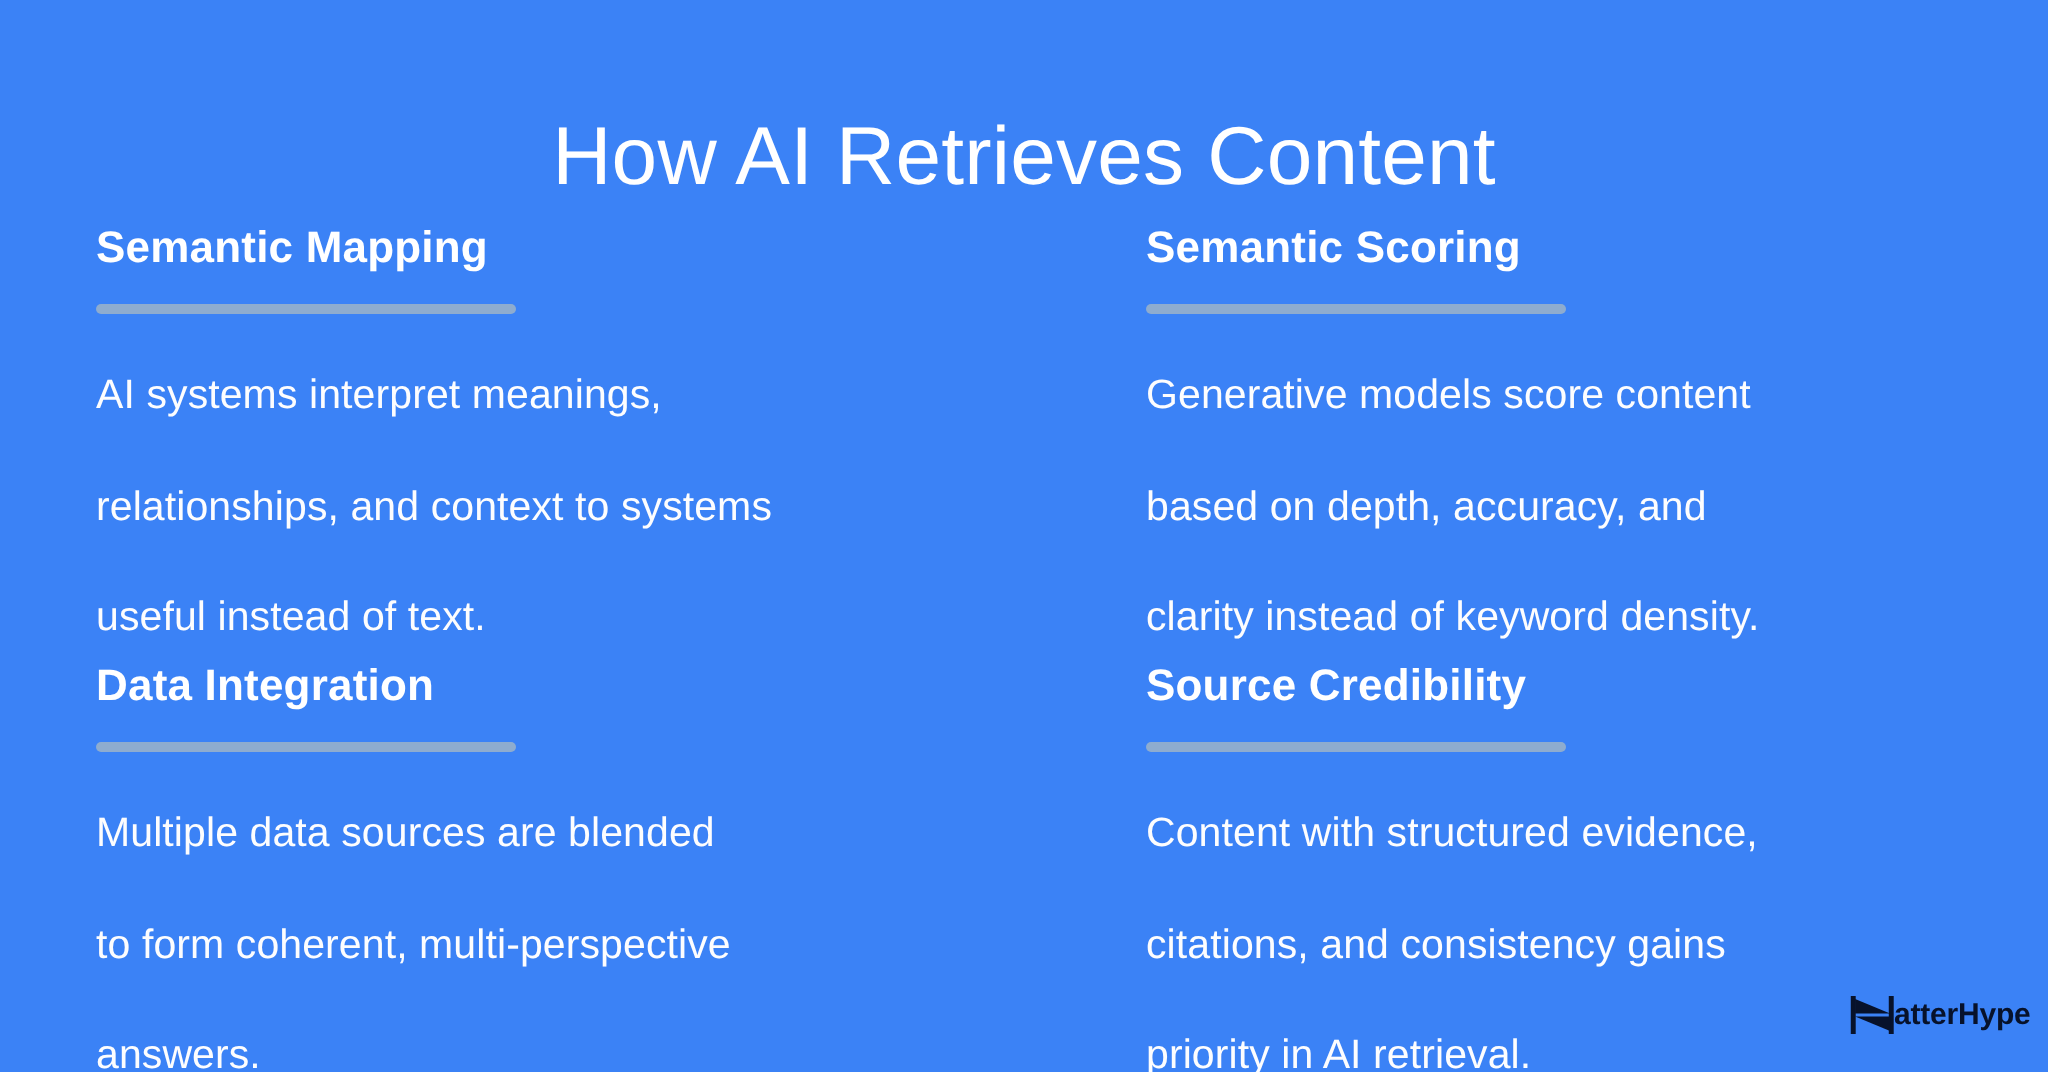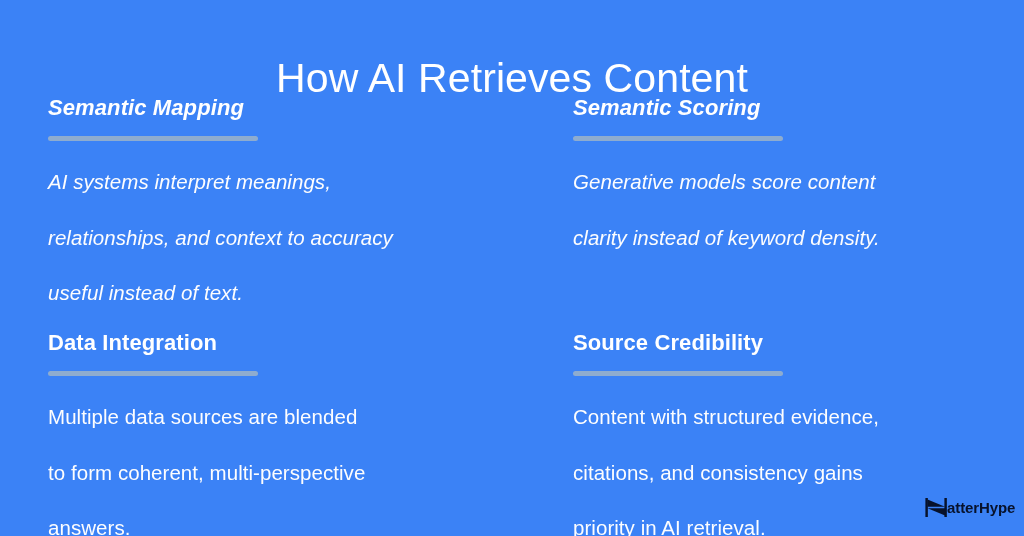--- a/index.html
+++ b/index.html
@@ -28,21 +28,21 @@
     letter-spacing: 0.1px;
     line-height: 48px;
     white-space: nowrap;
   }
   .card {
     position: absolute;
     width: 420px;
   }
   .card-col-left  { left: 48px; }
   .card-col-right { left: 573px; }
-  .card-row-top    { top: 94px; font-style: italic; }
+  .card-row-top    { top: 110px; }
   .card-row-bottom { top: 329px; }
 
   .card-heading {
     color: #FFFFFF;
     font-size: 22px;
     font-weight: 700;
     letter-spacing: 0.1px;
     line-height: 27px;
     margin: 0;
     white-space: nowrap;
@@ -96,30 +96,31 @@
 
 <div id="slide">
 
   <h1 id="title">How AI Retrieves Content</h1>
 
   <div class="card card-col-left card-row-top">
     <h2 class="card-heading">Semantic Mapping</h2>
     <div class="card-divider"></div>
     <p class="card-body">
       <span class="ln">AI systems interpret meanings,</span>
-      <span class="ln">relationships, and context to accuracy</span>
+      <span class="ln">relationships, and context to systems</span>
       <span class="ln">useful instead of text.</span>
     </p>
   </div>
 
   <div class="card card-col-right card-row-top">
     <h2 class="card-heading">Semantic Scoring</h2>
     <div class="card-divider"></div>
     <p class="card-body">
       <span class="ln">Generative models score content</span>
+      <span class="ln">based on depth, accuracy, and</span>
       <span class="ln">clarity instead of keyword density.</span>
     </p>
   </div>
 
   <div class="card card-col-right card-row-bottom">
     <h2 class="card-heading">Source Credibility</h2>
     <div class="card-divider"></div>
     <p class="card-body">
       <span class="ln">Content with structured evidence,</span>
       <span class="ln">citations, and consistency gains</span>

